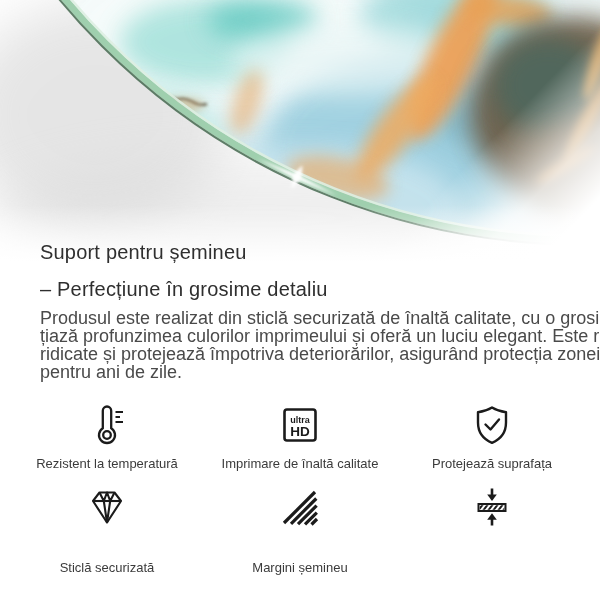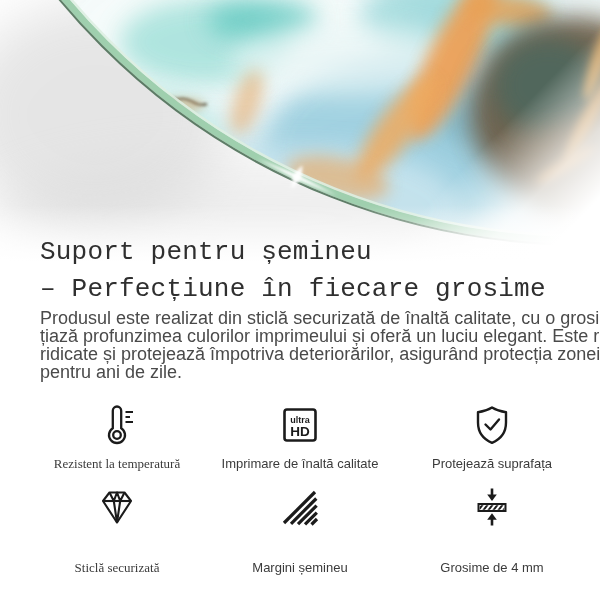--- a/index.html
+++ b/index.html
@@ -6,38 +6,38 @@
   .page{
     position:relative;width:600px;height:600px;background:#ffffff;overflow:hidden;
     font-family:"Liberation Sans","DejaVu Sans",sans-serif;
   }
   
   .hero{position:absolute;top:0;left:0;width:600px;height:265px;}
   .hero svg{display:block;width:600px;height:265px;}
   
   .heading{
     position:absolute;left:40px;top:234px;z-index:3;
-    font-family:Liberation Mono, monospace;
-    font-size:26px;line-height:37px;font-weight:400;color:#2f2f2f;
+    font-family:Liberation Sans, sans-serif;
+    font-size:20px;line-height:37px;font-weight:400;color:#2f2f2f;
     letter-spacing:0.2px;white-space:pre;
   }
   
   .para{
     position:absolute;left:40px;top:309px;z-index:3;
     font-size:18px;line-height:18px;color:#4a4a4a;
     white-space:pre;letter-spacing:0px;
   }
   
   .feature{
     position:absolute;width:200px;z-index:3;
     display:flex;flex-direction:column;align-items:center;
   }
   .f-r1{top:402px;}
   .f-r2{top:484px;gap:22px;}
-  .f-c1{left:17px;font-family:Liberation Serif, serif;}
+  .f-c1{left:7px;}
   .f-c2{left:200px;}
   .f-c3{left:392px;}
   .icon-box{height:46px;display:flex;align-items:center;justify-content:center;color:#1b1b1b;}
   .icon-box svg{display:block;}
   .f-label{
     margin-top:8px;font-size:13px;line-height:16px;color:#3b3b3b;text-align:center;
   }
 </style>
 </head>
 <body>
@@ -122,21 +122,21 @@
       <g transform="translate(297 177) rotate(25)">
         <path d="M-44 0 L-4 -2.6 L0 -13 L4 -2.6 L44 0 L4 2.6 L0 13 L-4 2.6 Z" fill="#ffffff" opacity="0.95" filter="url(#b2)"></path>
         <circle r="3" fill="#ffffff" filter="url(#b2)"></circle>
       </g>
 
       <rect x="0" y="0" width="600" height="265" fill="url(#fadeDiag)"></rect>
       <rect x="0" y="0" width="600" height="265" fill="url(#fadeBottom)"></rect>
     </svg>
   </div>
 
-  <h1 class="heading" style="margin:0;font-weight:400;"><span>Suport pentru șemineu</span><br><span>– Perfecțiune în fiecare grosime</span></h1>
+  <h1 class="heading" style="margin:0;font-weight:400;"><span>Suport pentru șemineu</span><br><span>– Perfecțiune în grosime detaliu</span></h1>
 
   <p class="para" style="margin:0;">Produsul este realizat din sticlă securizată de înaltă calitate, cu o grosime de 4 mm, care eviden-
 țiază profunzimea culorilor imprimeului și oferă un luciu elegant. Este rezistent la temperaturi
 ridicate și protejează împotriva deteriorărilor, asigurând protecția zonei din jurul șemineului
 pentru ani de zile.</p>
 
   <div class="feature f-r1 f-c1">
     <div class="icon-box">
       <svg width="44" height="44" viewBox="0 0 44 44" fill="none" stroke="currentColor" stroke-width="2.3">
         <path d="M17.8 25.2 L17.8 7.7 A4.2 4.2 0 0 1 26.2 7.7 L26.2 25.2 A8 8 0 1 1 17.8 25.2 Z"></path>
@@ -204,16 +204,15 @@
         <rect x="8.5" y="19" width="27" height="7" fill="none" stroke="currentColor" stroke-width="2"></rect>
         <g clip-path="url(#barClip)" stroke="currentColor" stroke-width="2">
           <path d="M7 27 L14 18 M12 27 L19 18 M17 27 L24 18 M22 27 L29 18 M27 27 L34 18 M32 27 L39 18"></path>
         </g>
         <path d="M22 3.5 V10" stroke="currentColor" stroke-width="2.6"></path>
         <polygon points="17.2,9.5 26.8,9.5 22,16" fill="currentColor"></polygon>
         <path d="M22 40.5 V34" stroke="currentColor" stroke-width="2.6"></path>
         <polygon points="17.2,34.8 26.8,34.8 22,28.3" fill="currentColor"></polygon>
       </svg>
     </div>
-    <div class="f-label">Grosime de 4 mm</div>
   </div>
 
 </div>
 
 </body></html>

